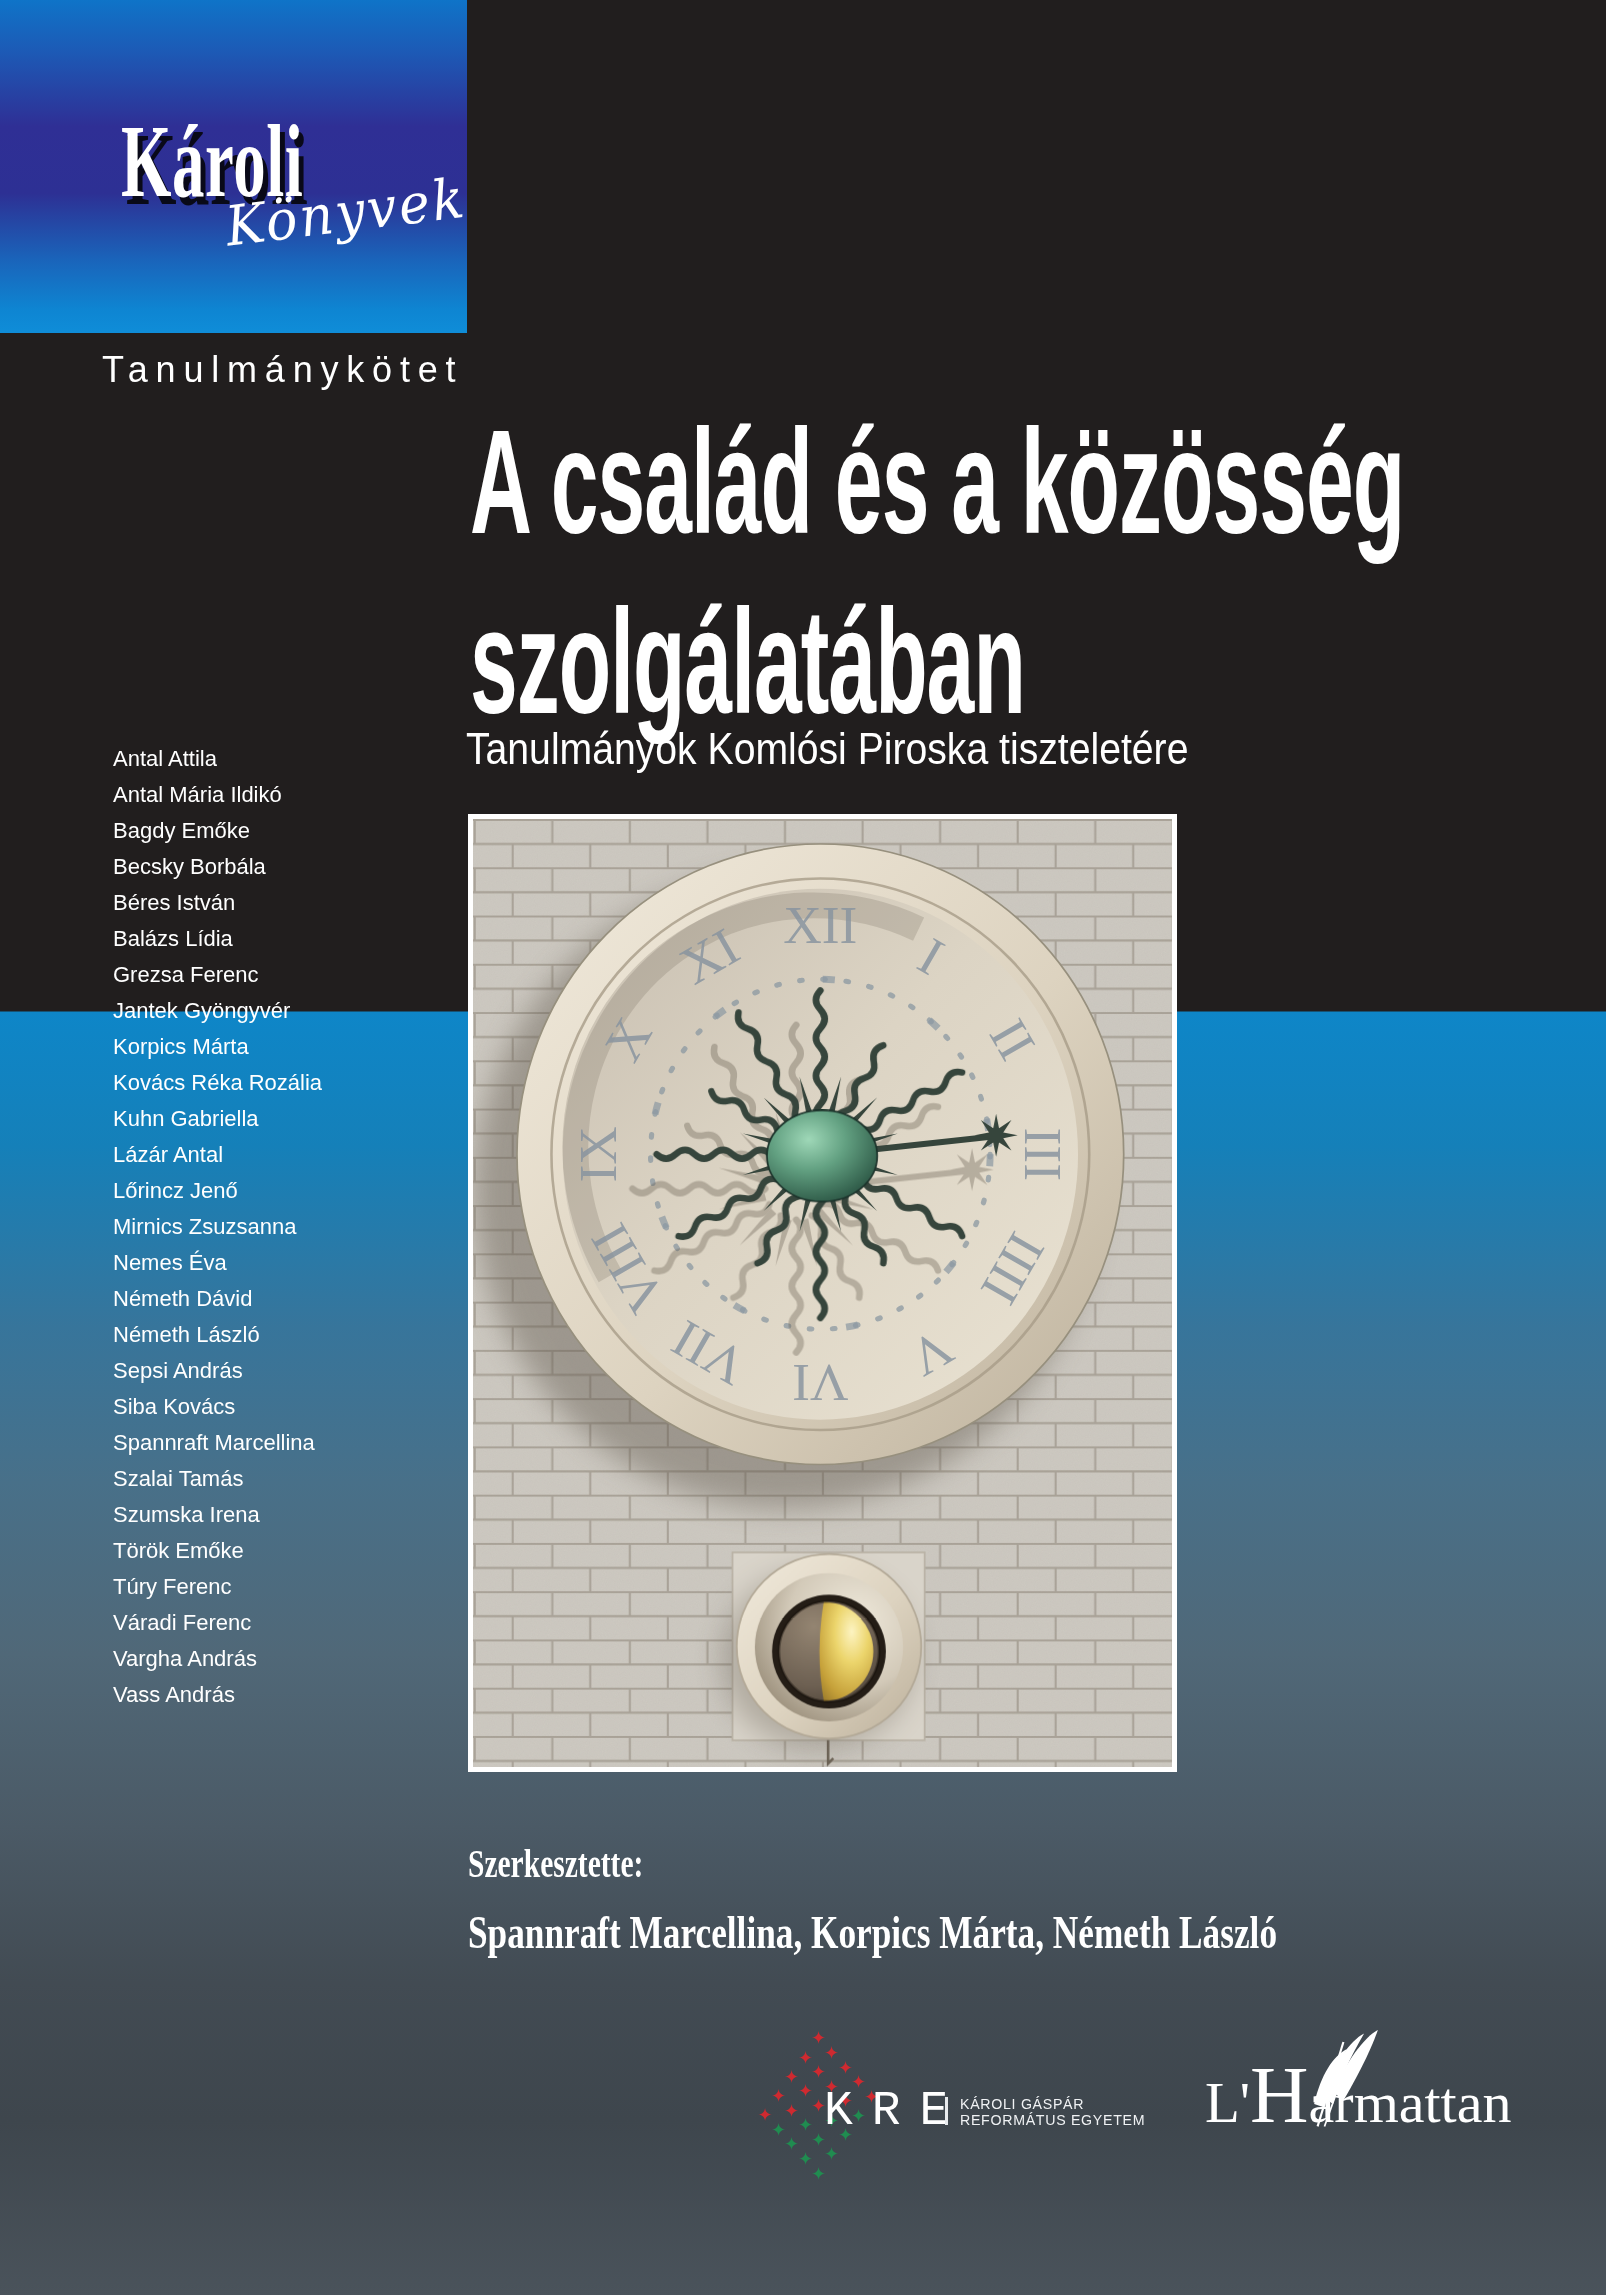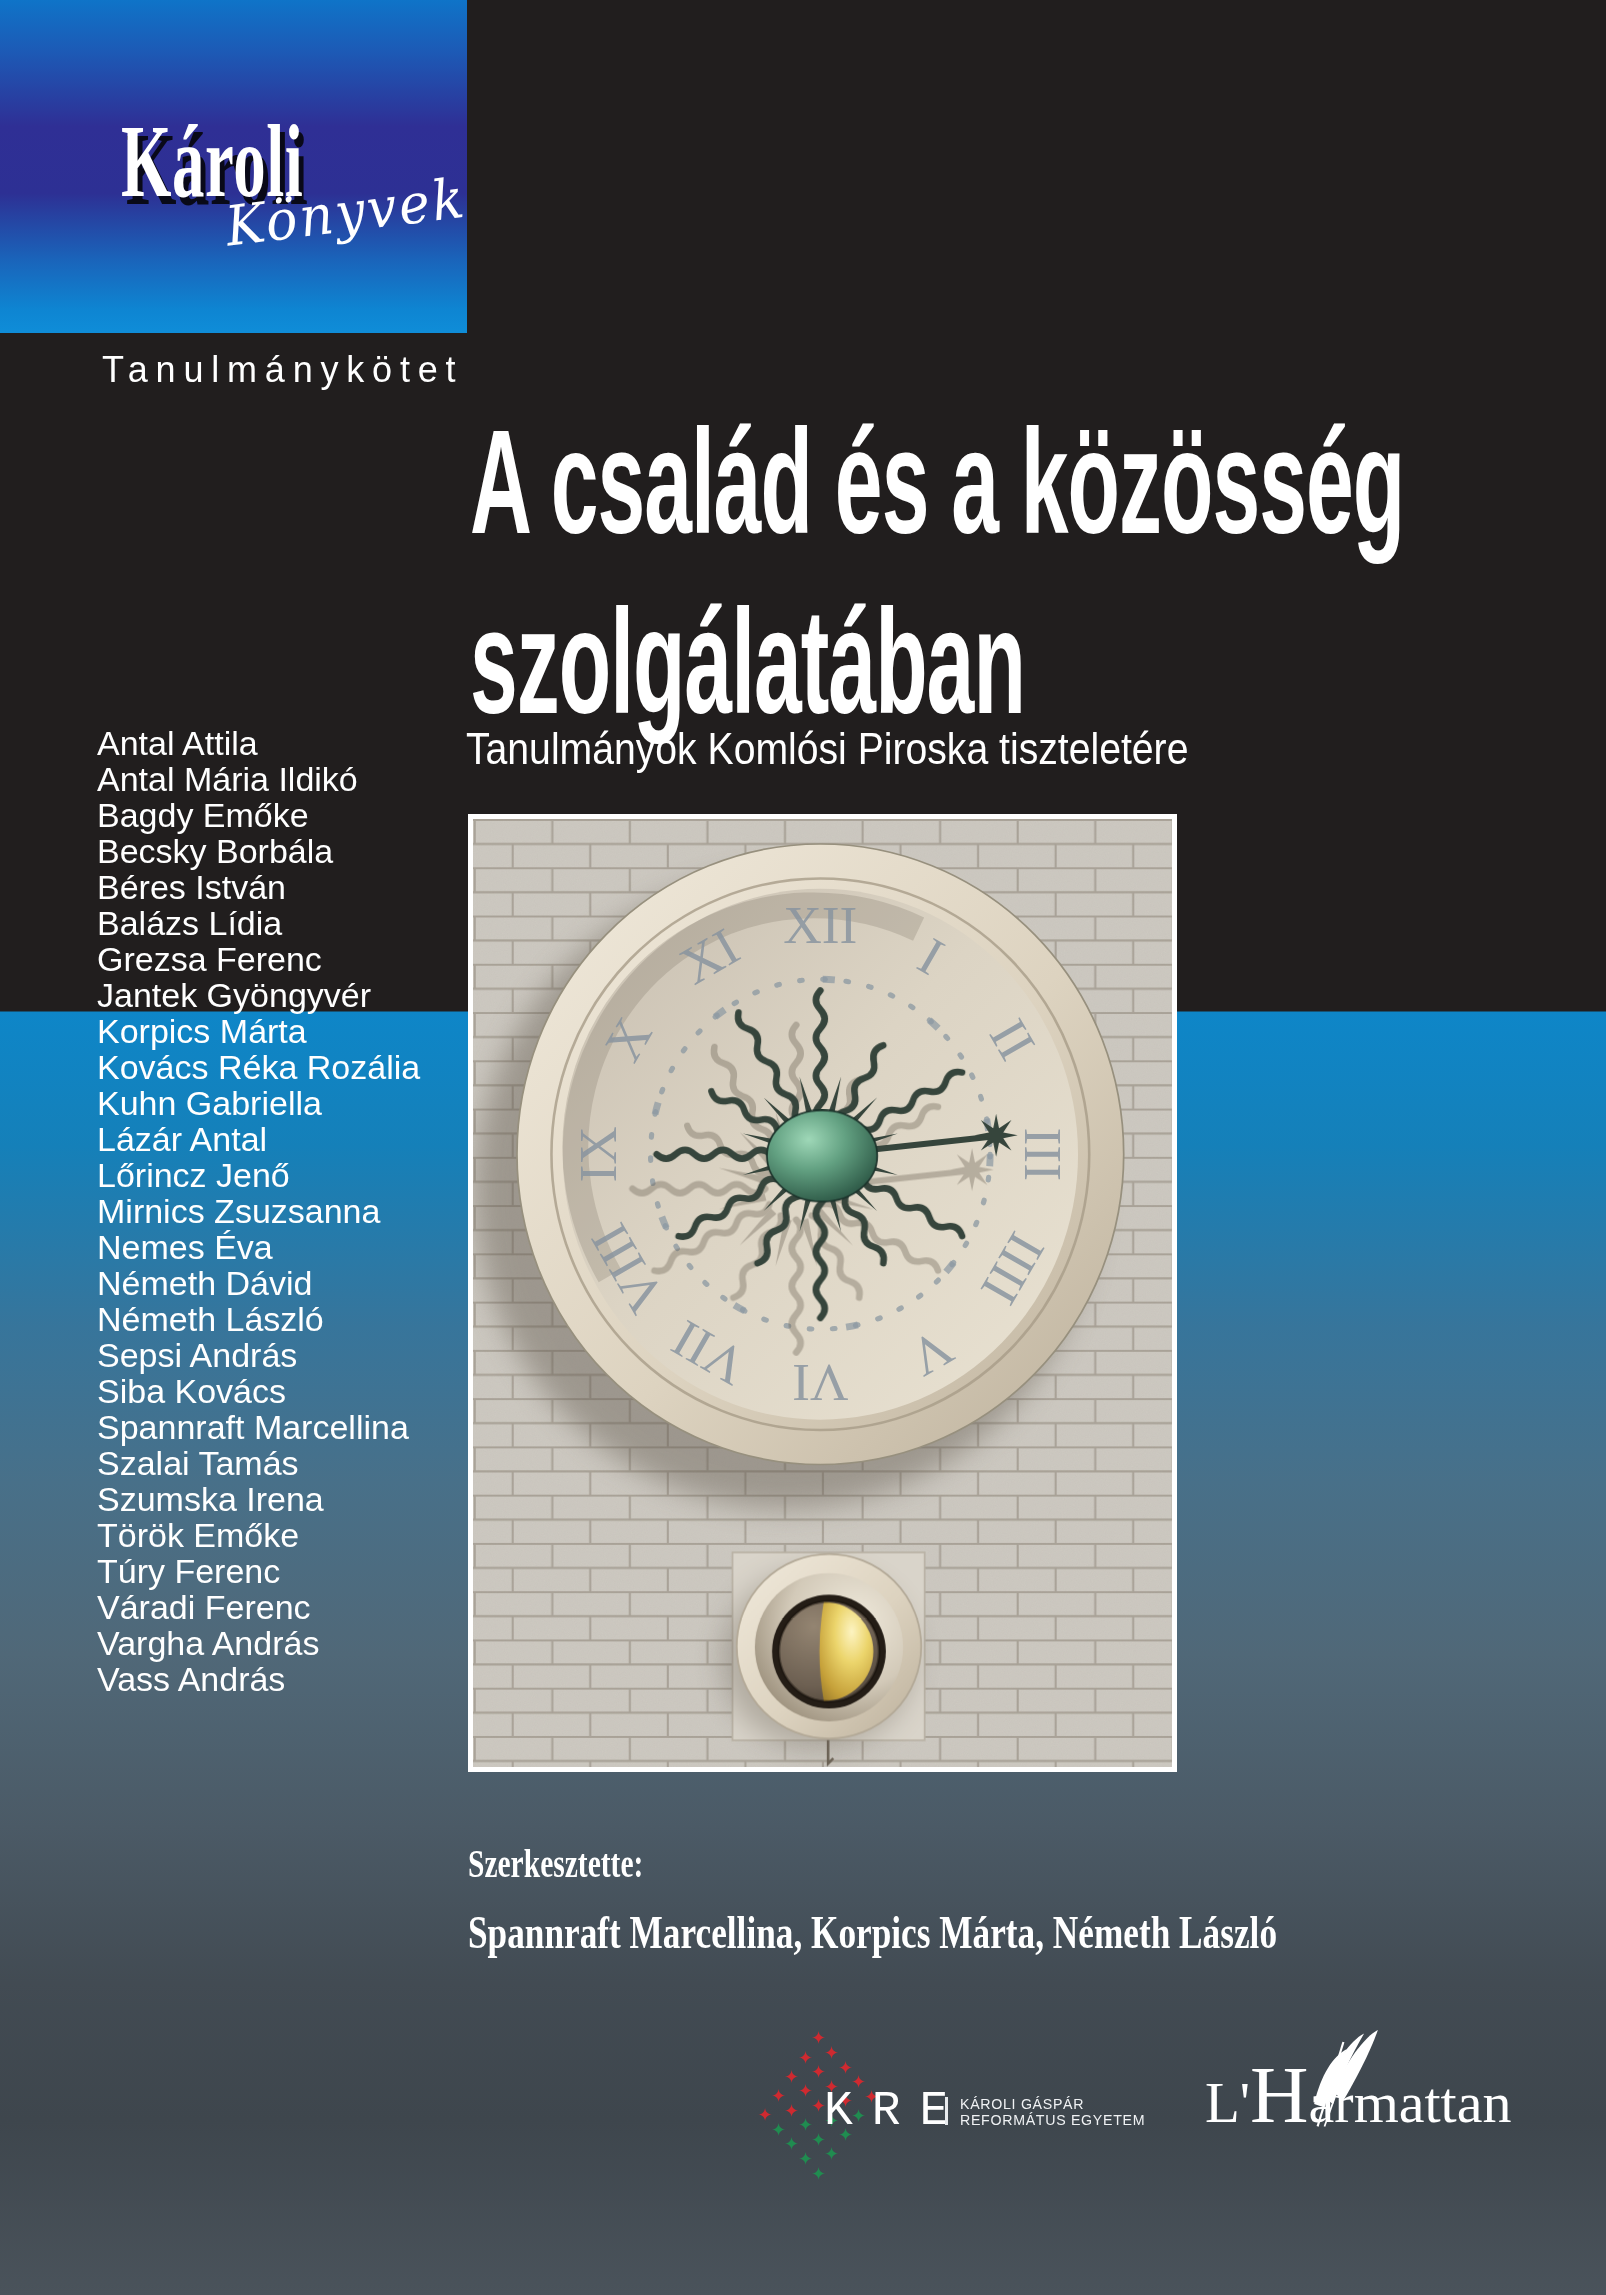--- a/index.html
+++ b/index.html
@@ -41,22 +41,22 @@
   }
   .title-line.l1{top:408px;}
   .title-line.l2{top:588px;}
   .subtitle{
     position:absolute;left:466px;top:726px;
     font-size:45px;line-height:1;color:#fff;white-space:nowrap;font-weight:400;
     transform:scaleX(.87);transform-origin:0 0;
   }
   
   .authors{
-    position:absolute;left:97px;top:725px;margin:0;padding:0;list-style:none;
-    font-size:34px;line-height:36px;color:#fff;font-weight:400;
+    position:absolute;left:97px;top:725px;margin:16px;padding:0;list-style:none;
+    font-size:22px;line-height:36px;color:#fff;font-weight:400;
   }
   
   .photo{
     position:absolute;left:468px;top:814px;width:699px;height:948px;
     border:5.2px solid #fff;background:#cbc8c1;
   }
   .photo svg{display:block;}
   .rays-shadow{stroke:#655c4f;fill:#655c4f;opacity:.35;}
   .rays-main{stroke:#36453c;fill:#36453c;}
   .numerals text{

